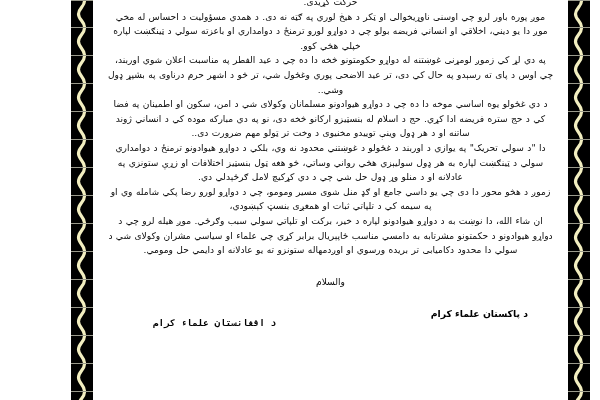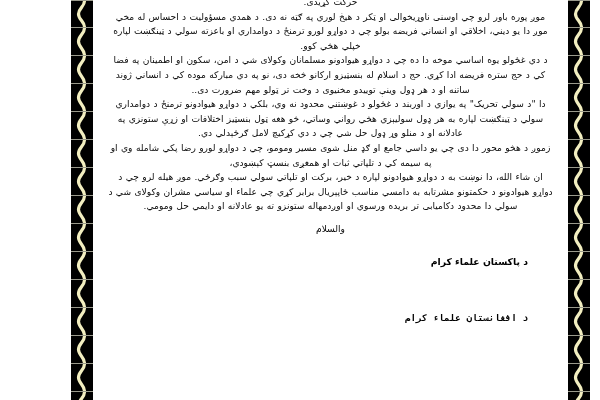--- a/index.html
+++ b/index.html
@@ -97,28 +97,27 @@
   .para.clipped-top {
     margin-top: -5px;
   }
 
   .salutation {
     font-family: "DejaVu Sans", "Liberation Sans", sans-serif;
     font-size: 9.1px;
     line-height: 14.6px;
     color: #0a0a0a;
     text-align: center;
-    margin: 8px;
+    margin: 17px;
     direction: rtl;
   }
 
   
   .signatures {
     display: flex;
-    flex-direction: column;
     justify-content: space-between;
     align-items: flex-start;
     direction: rtl;
     margin-top: 19px;
     padding: 0 26px 0 46px;
     gap: 36px;
   }
 
   .signature {
     font-family: "DejaVu Sans", "Liberation Sans", sans-serif;
@@ -217,20 +216,21 @@
       </div>
   </div>
   <div class="gutter"></div>
 
   <div class="content">
 
     <p class="para clipped-top">حرکت کړیدی.</p>
 
     <p class="para">موږ پوره باور لرو چي اوسنی ناوړیخوالی او ټکر د هیڅ لوري په ګټه نه دی. د همدي مسؤولیت د احساس له مخي موږ دا یو دیني، اخلاقي او انساني فریضه بولو چي د دواړو لورو ترمنځ د دوامداري او باعزته سولي د ټینګښت لپاره خپلي هڅي کوو.</p>
 
+    <p class="para">په دي لړ کي زموږ لومړنی غوښتنه له دواړو حکومتونو څخه دا ده چي د عید الفطر په مناسبت اعلان شوي اوربند، چي اوس د پای ته رسېدو په حال کي دی، تر عید الاضحی پوري وغځول شي، تر څو د اشهر حرم درناوی په بشپړ ډول وشي..</p>
 
     <p class="para">د دي غځولو یوه اساسي موخه دا ده چي د دواړو هیوادونو مسلمانان وکولای شي د امن، سکون او اطمینان په فضا کي د حج ستره فریضه ادا کړي. حج د اسلام له بنسټیزو ارکانو څخه دی، نو په دي مبارکه موده کي د انساني ژوند ساتنه او د هر ډول وینې توییدو مخنیوی د وخت تر ټولو مهم ضرورت دی..</p>
 
 
     <p class="para">دا "د سولي تحریک" په یوازي د اوربند د غځولو د غوښتني محدود نه وي، بلکي د دواړو هیوادونو ترمنځ د دوامداري سولي د ټینګښت لپاره به هر ډول سولیېزي هڅي رواني وساتي، څو هغه ټول بنسټیز اختلافات او زړې ستونزي په عادلانه او د منلو وړ ډول حل شي چي د دي کړکیچ لامل ګرځېدلي دي.</p>
 
     <p class="para">زموږ د هڅو محور دا دی چي یو داسي جامع او ګډ منل شوی مسیر ومومو، چي د دواړو لورو رضا پکي شامله وي او په سیمه کي د تلپاتي ثبات او همغږی بنسټ کېښودي،</p>
 
     <p class="para">ان شاء الله، دا نوښت به د دواړو هیوادونو لپاره د خیر، برکت او تلپاتي سولي سبب وګرځي. موږ هیله لرو چي د دواړو هیوادونو د حکمتونو مشرتابه به دامسي مناسب ځاپېریال برابر کړي چي علماء او سیاسي مشران وکولای شي د سولي دا محدود دکامیابی تر بریده ورسوي او اوږدمهاله ستونزو ته یو عادلانه او دایمي حل ومومي.</p>
 

